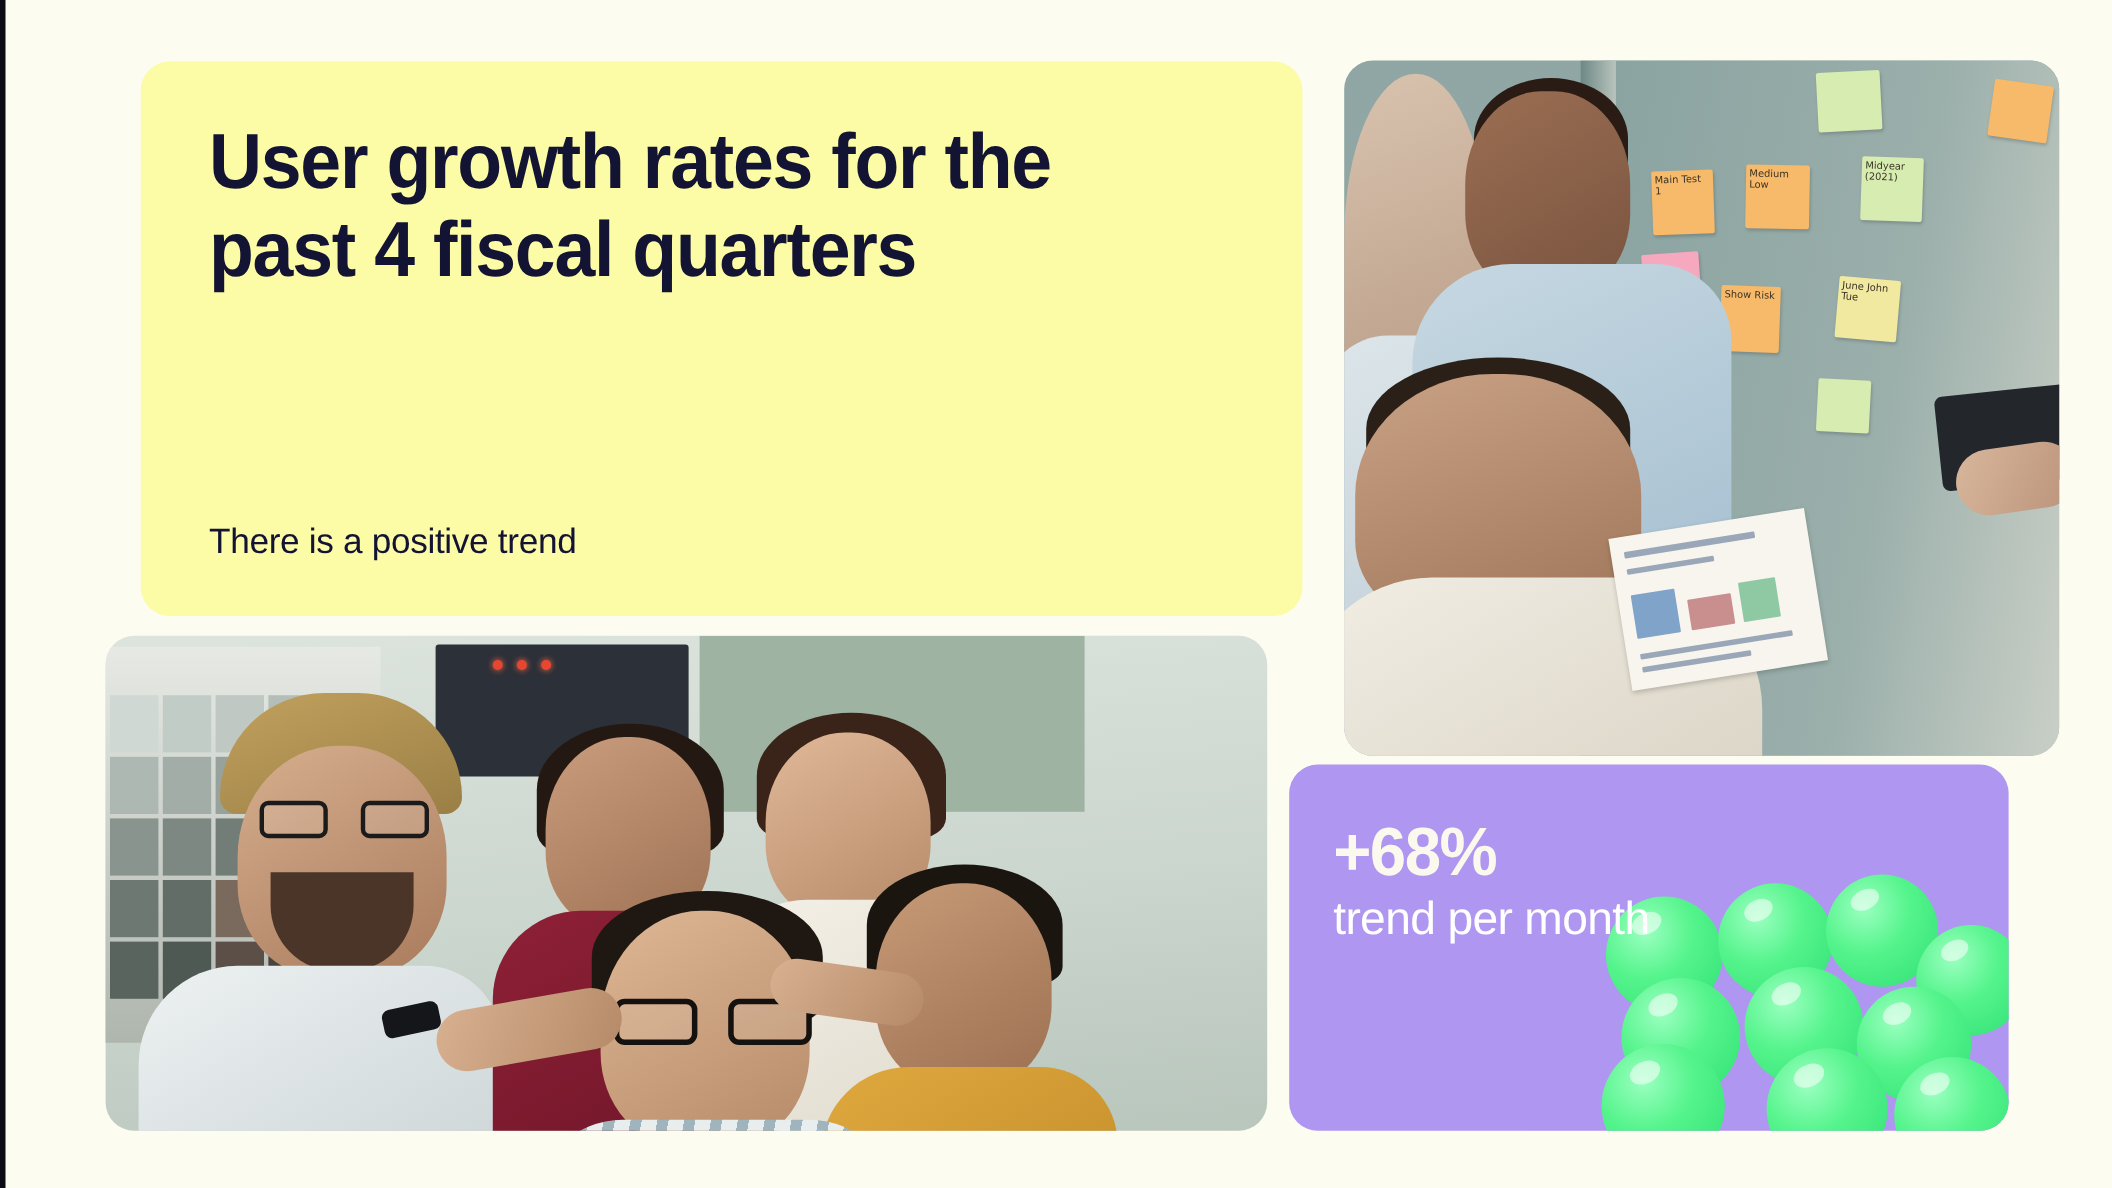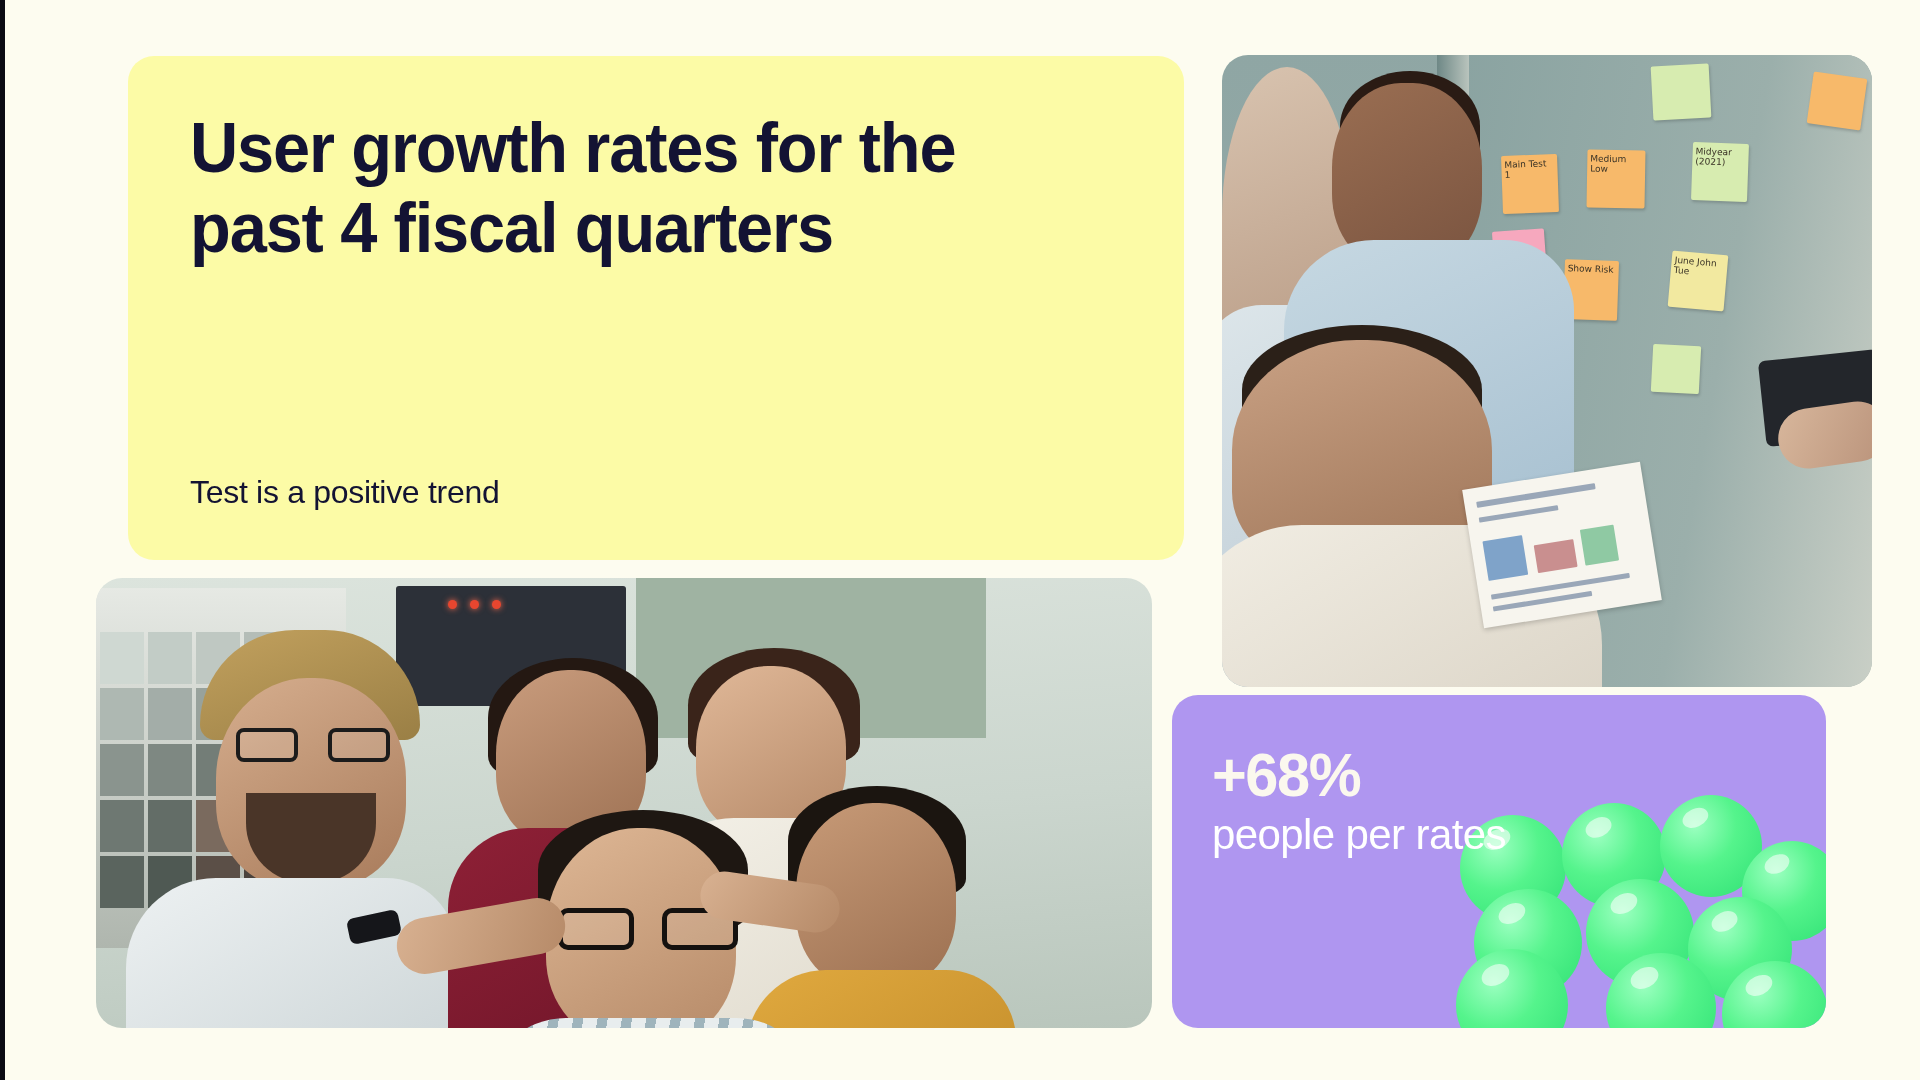--- a/index.html
+++ b/index.html
@@ -156,21 +156,21 @@
 </style>
 </head>
 <body>
 
 <div class="edge-strip"></div>
 
 <div class="slide">
 
   <div class="title-card">
     <div class="title-text">User growth rates for the past 4 fiscal quarters</div>
-    <div class="subtitle-text">Test is a positive trend</div>
+    <div class="subtitle-text">There is a positive trend</div>
   </div>
 
   <div class="photo photo-board">
     <div class="board-wall"></div>
     <div class="board-panel"></div>
 
     <div class="note n-green" style="left:430px;top:10px;width:58px;height:54px;transform:rotate(-3deg);"></div>
     <div class="note n-orange" style="left:588px;top:20px;width:54px;height:52px;transform:rotate(8deg);"></div>
     <div class="note n-orange" style="left:280px;top:100px;width:56px;height:58px;transform:rotate(-2deg);">Main Test 1</div>
     <div class="note n-orange" style="left:365px;top:95px;width:58px;height:58px;transform:rotate(1deg);">Medium Low</div>
@@ -279,16 +279,16 @@
       <div class="balloon" style="left:214px;top:2px;width:102px;height:102px;"></div>
       <div class="balloon" style="left:296px;top:48px;width:100px;height:100px;"></div>
       <div class="balloon" style="left:28px;top:96px;width:108px;height:108px;"></div>
       <div class="balloon" style="left:140px;top:86px;width:108px;height:108px;"></div>
       <div class="balloon" style="left:242px;top:104px;width:104px;height:104px;"></div>
       <div class="balloon" style="left:10px;top:156px;width:112px;height:112px;"></div>
       <div class="balloon" style="left:160px;top:160px;width:110px;height:110px;"></div>
       <div class="balloon" style="left:276px;top:168px;width:106px;height:106px;"></div>
     </div>
     <div class="stat-value">+68%</div>
-    <div class="stat-label">people per rates</div>
+    <div class="stat-label">trend per month</div>
   </div>
 
 </div>
 
 </body></html>

